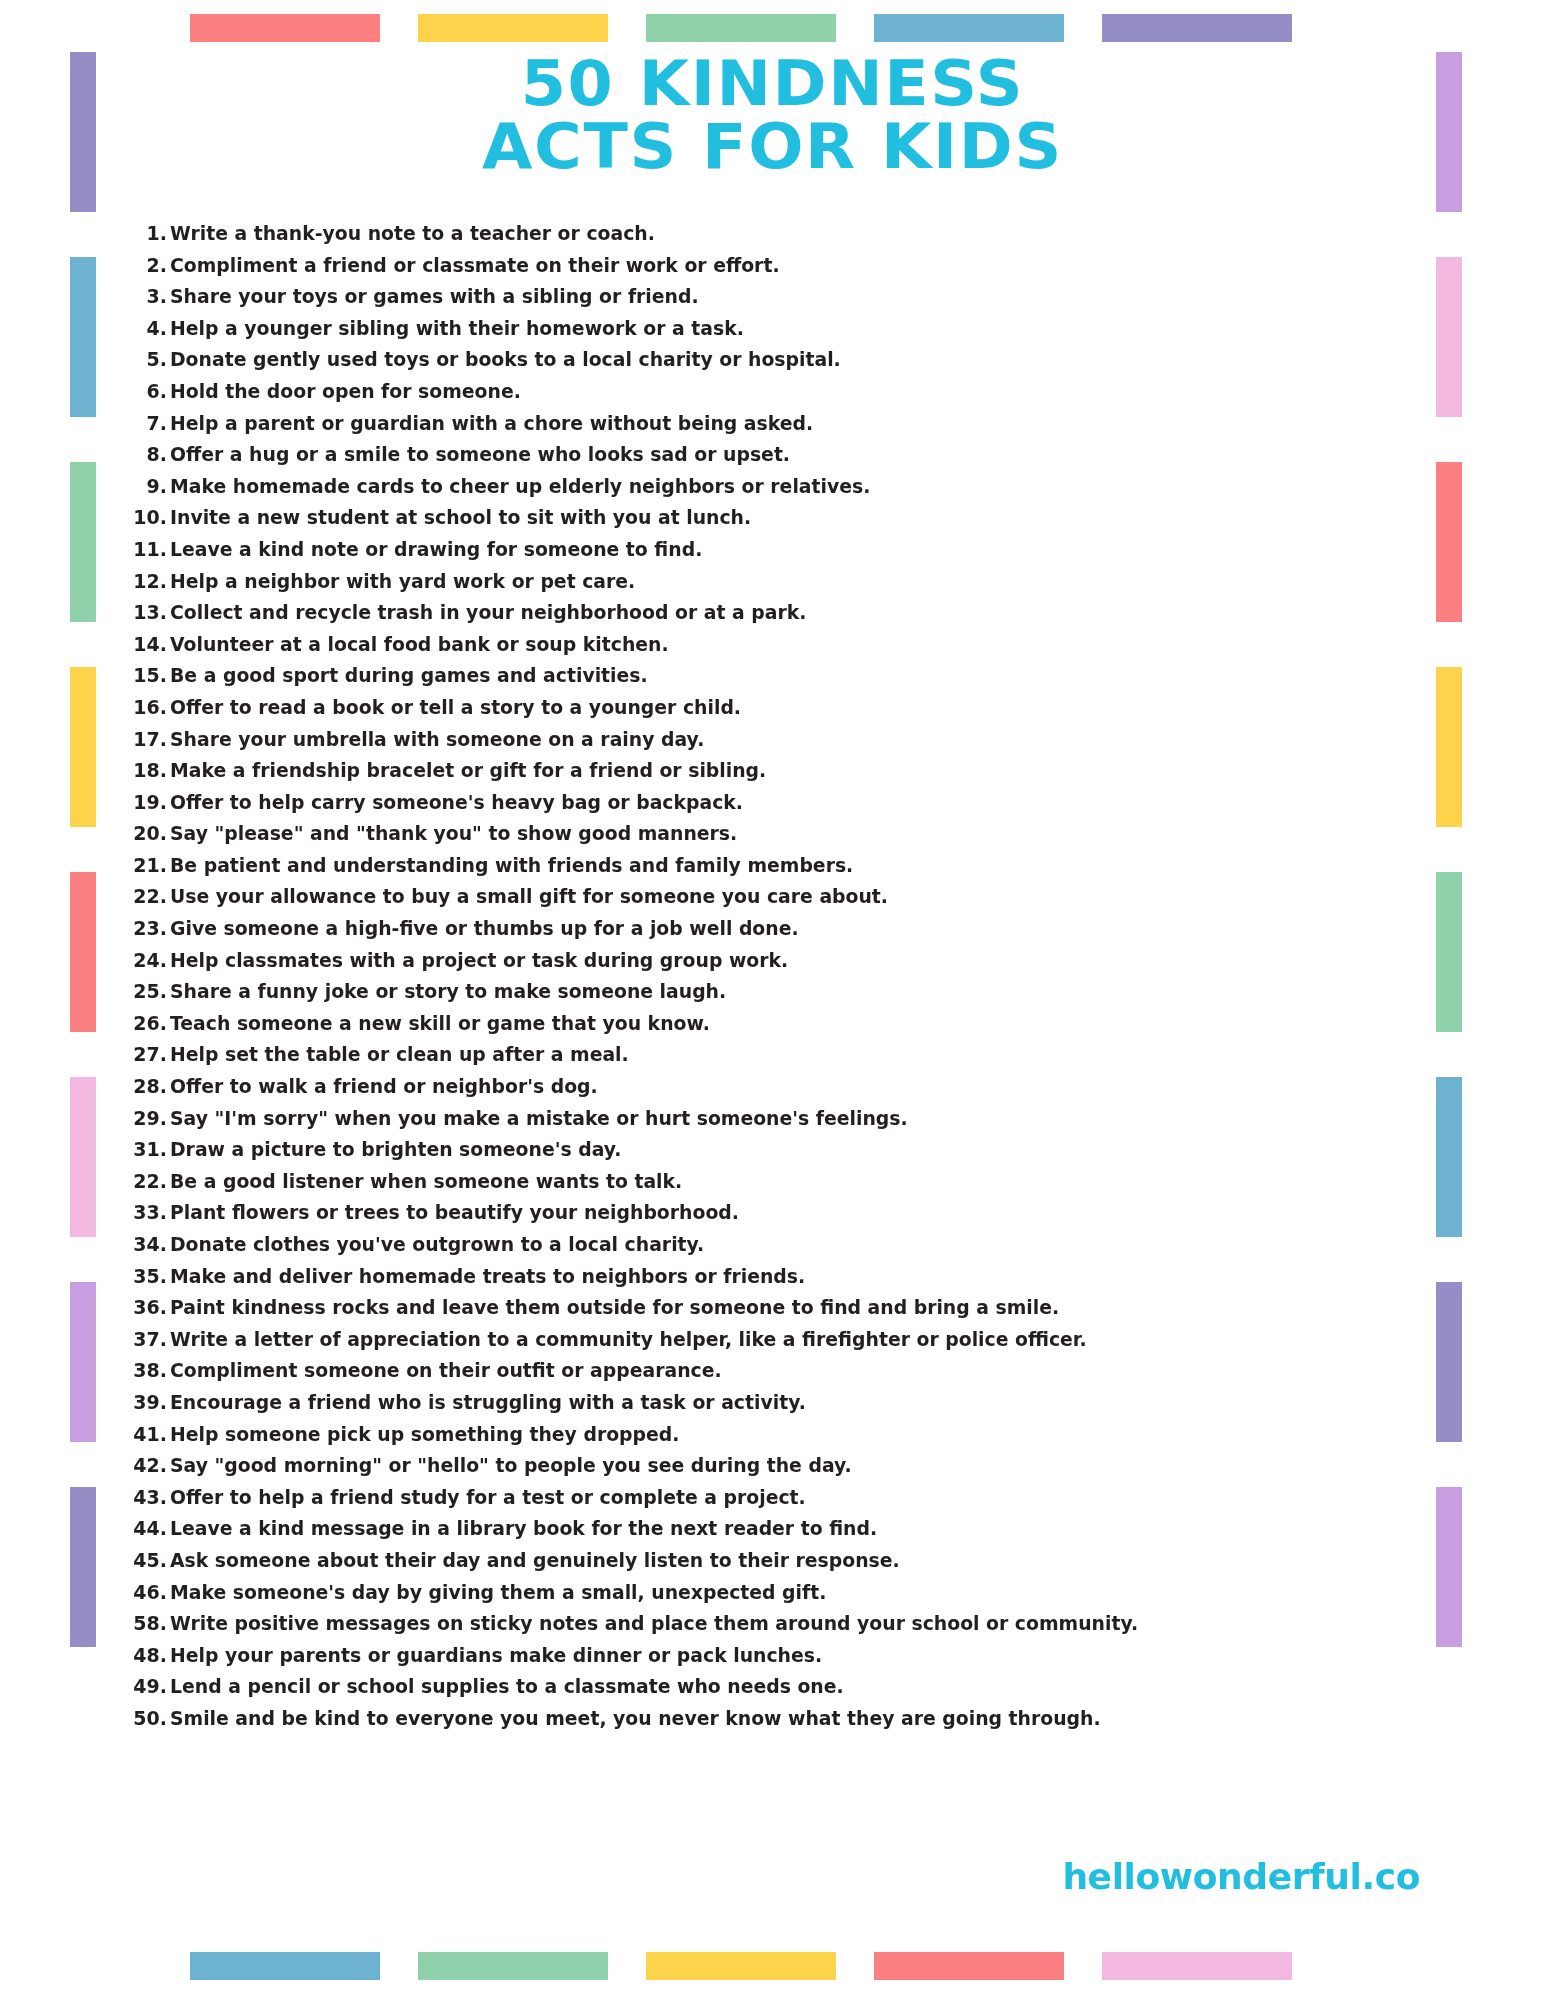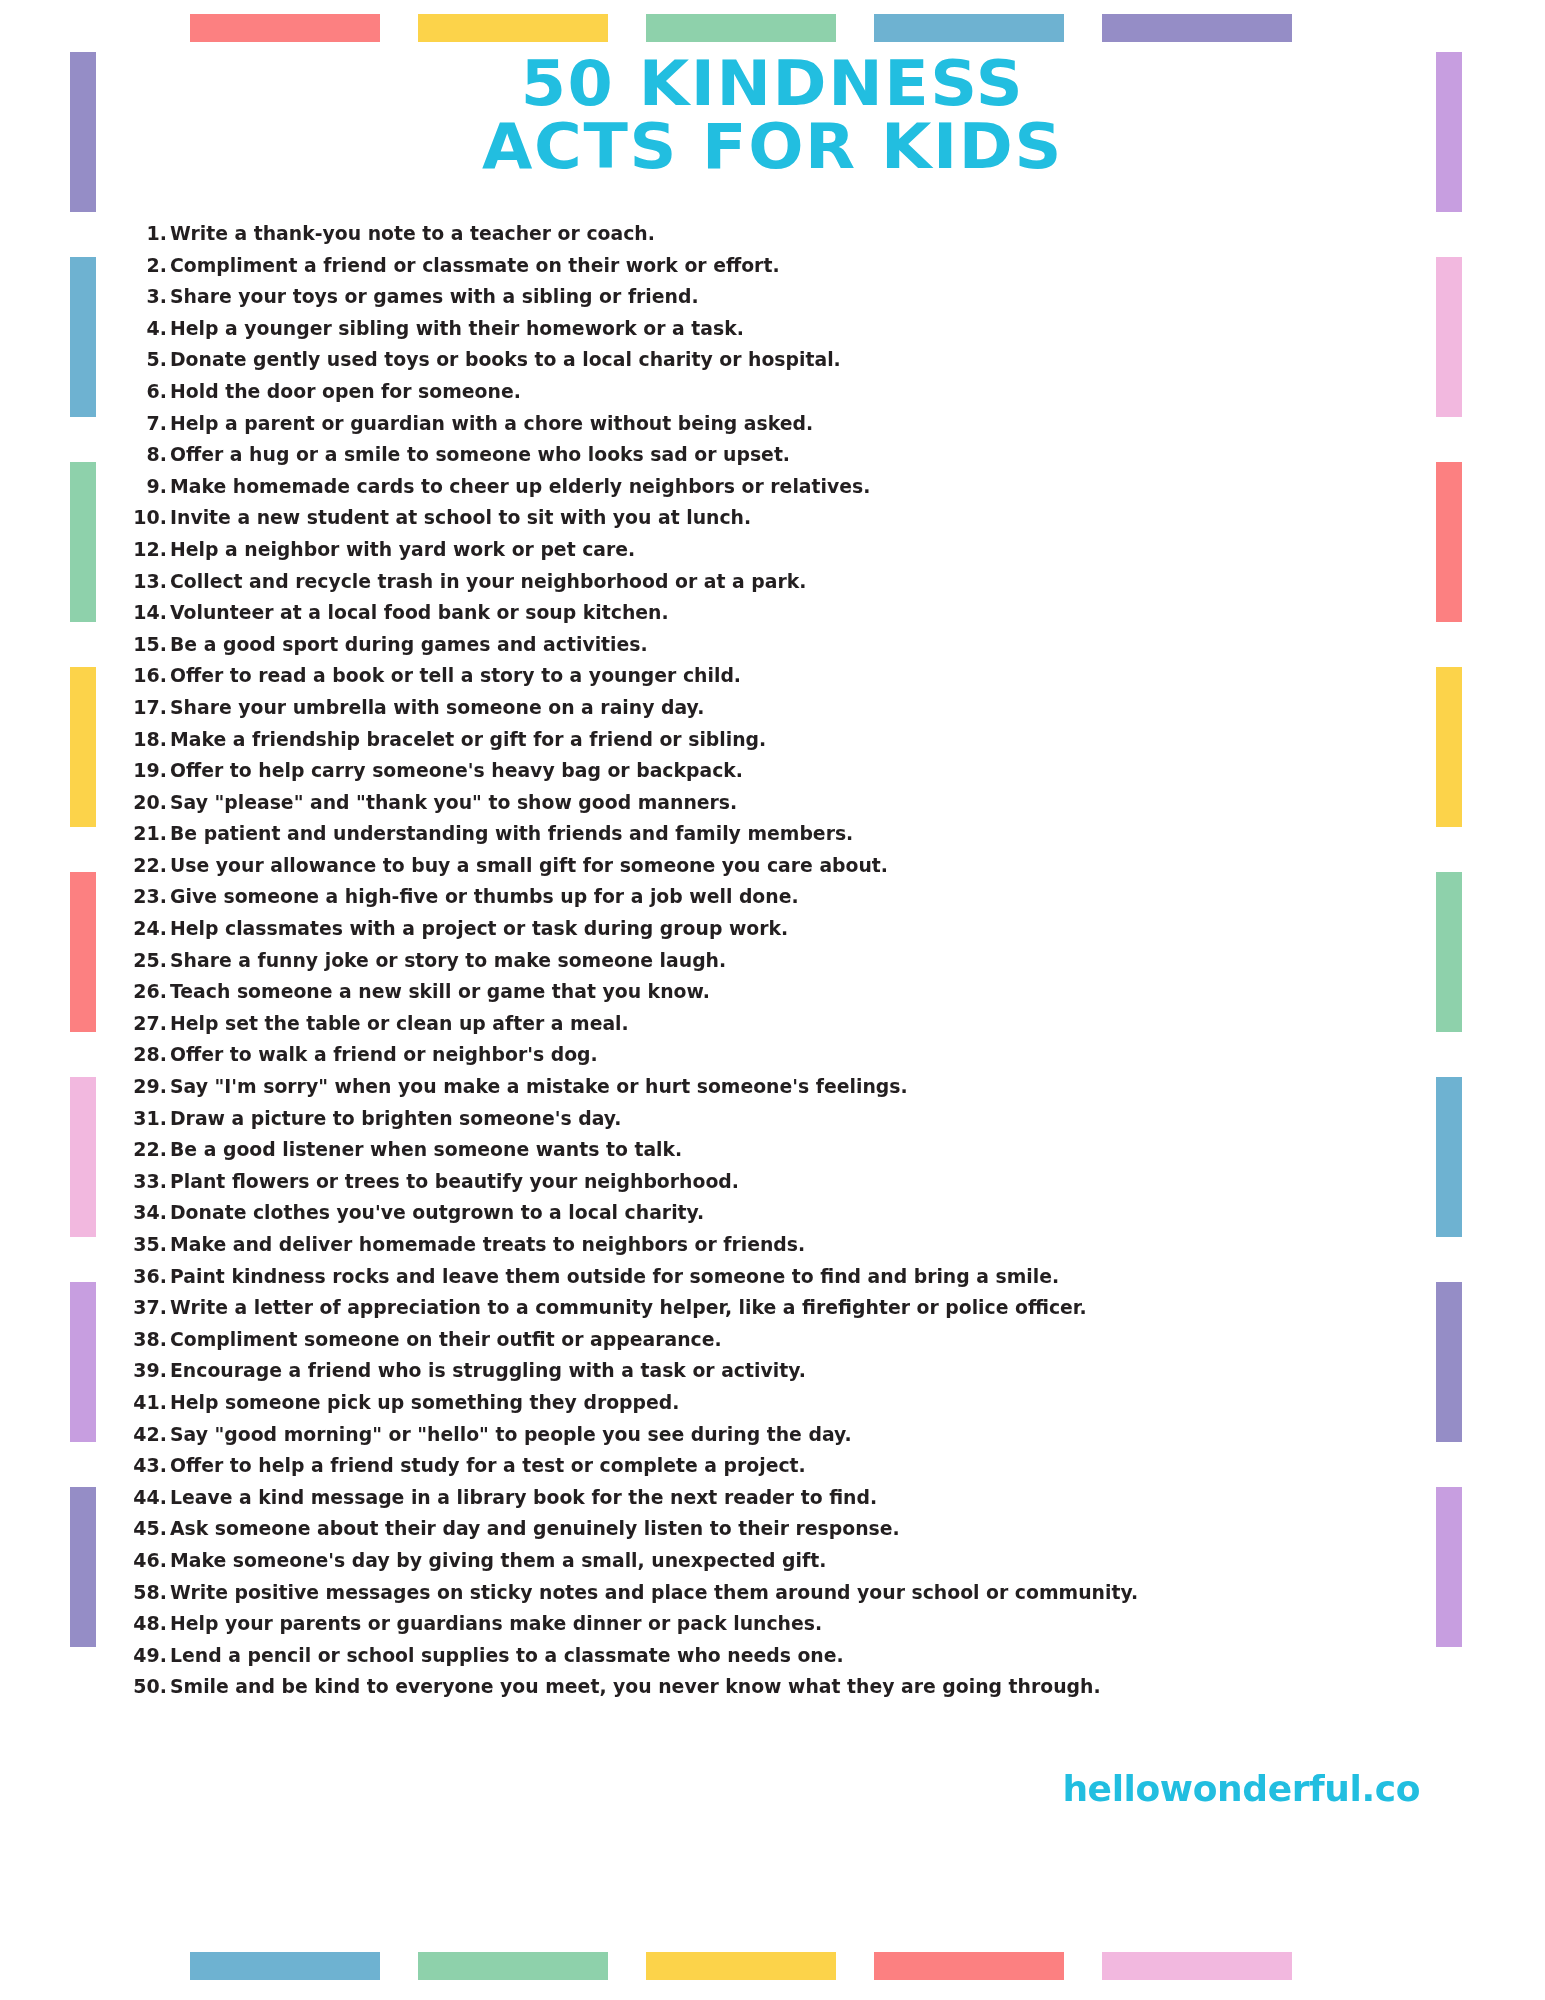--- a/index.html
+++ b/index.html
@@ -117,21 +117,21 @@
 
   ol.acts li .txt {
     flex: 1 1 auto;
     transform: scaleX(0.965);
     transform-origin: left center;
   }
 
   
   .brand {
     position: absolute;
-    top: 1768px;
+    top: 1856px;
     left: 0;
     width: 1420px;
     text-align: right;
     font-family: "DejaVu Sans", sans-serif;
     font-weight: bold;
     font-size: 36px;
     letter-spacing: -0.4px;
     color: #22BEE0;
   }
 </style>
@@ -210,20 +210,24 @@
         </li>
         <li>
           <span class="num">9</span>
           <span class="txt">Make homemade cards to cheer up elderly neighbors or relatives.</span>
         </li>
         <li>
           <span class="num">10</span>
           <span class="txt">Invite a new student at school to sit with you at lunch.</span>
         </li>
         <li>
+          <span class="num">11</span>
+          <span class="txt">Leave a kind note or drawing for someone to find.</span>
+        </li>
+        <li>
           <span class="num">12</span>
           <span class="txt">Help a neighbor with yard work or pet care.</span>
         </li>
         <li>
           <span class="num">13</span>
           <span class="txt">Collect and recycle trash in your neighborhood or at a park.</span>
         </li>
         <li>
           <span class="num">14</span>
           <span class="txt">Volunteer at a local food bank or soup kitchen.</span>

